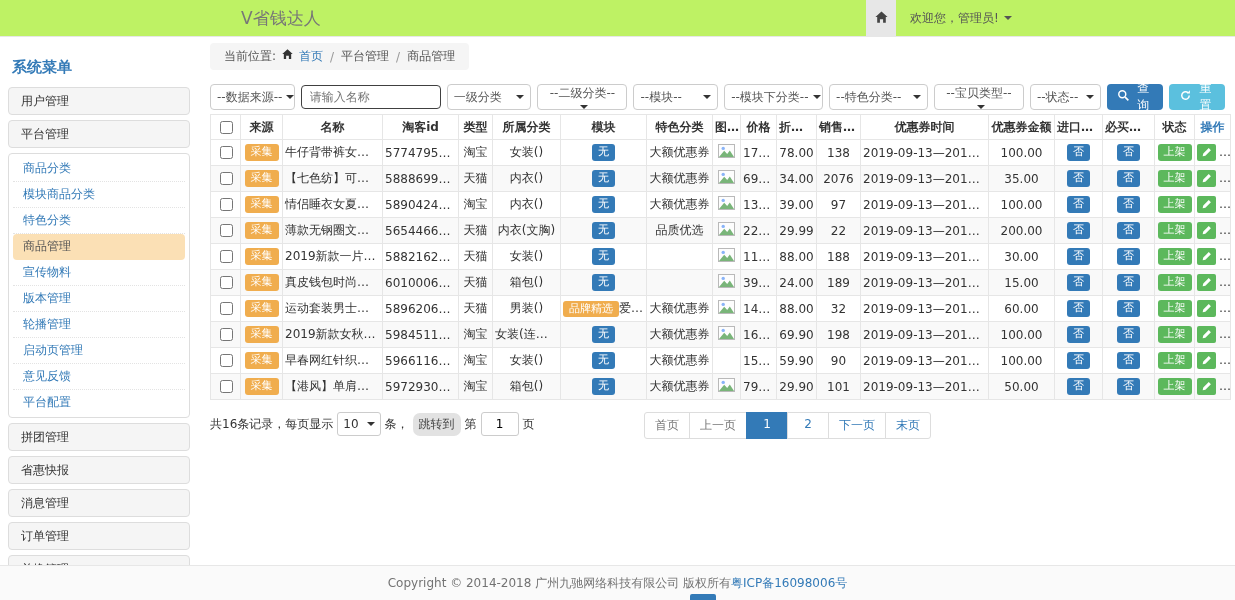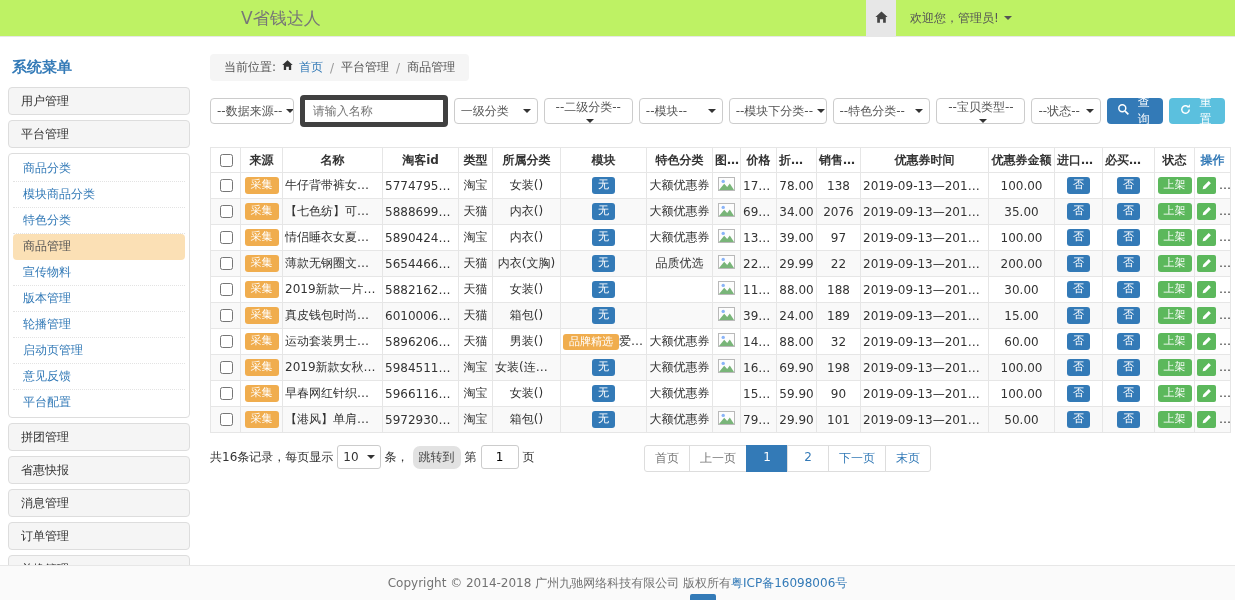--- a/index.html
+++ b/index.html
@@ -18,38 +18,38 @@
   
   .sidebar{position:absolute;left:8px;top:50px;width:182px;height:520px;overflow:hidden;}
   .sidebar-title{color:#337ab7;font-size:15px;font-weight:bold;padding:8px 4px 10px 4px;}
   .side-group{height:26px;line-height:26px;background:#f5f5f5;border:1px solid #ddd;border-radius:4px;padding:0 12px;margin-bottom:5px;color:#333;cursor:pointer;}
   .submenu{border:1px solid #ddd;border-radius:4px;background:#fff;margin-bottom:5px;padding:2px 4px;}
   .submenu-item{height:25px;line-height:25px;padding:0 10px;color:#337ab7;border-bottom:1px dotted #e3e3e3;cursor:pointer;}
   .submenu-item:last-child{border-bottom:none;}
   .submenu-item.active{background:#fbe0b5;border-radius:4px;color:#555;border-bottom-color:transparent;}
   
   .main{position:absolute;left:210px;top:40px;width:1015px;}
-  .breadcrumb{display:inline-flex;align-items:center;gap:5px;background:#f5f5f5;border-radius:4px;padding:5px 14px;margin-top:14px;color:#555;}
+  .breadcrumb{display:inline-flex;align-items:center;gap:5px;background:#f5f5f5;border-radius:4px;padding:5px 14px;margin-top:3px;color:#555;}
   .breadcrumb .link{color:#337ab7;cursor:pointer;}
   .breadcrumb .sep{color:#999;padding:0 2px;}
   
   .filters{display:flex;gap:6px;margin-top:14px;align-items:center;}
   .select-box{display:inline-flex;justify-content:space-between;align-items:center;height:24px;border:1px solid #ccc;border-radius:4px;background:#fff;color:#555;padding:0 6px;cursor:pointer;white-space:nowrap;overflow:hidden;}
   .select-caret{display:inline-block;width:0;height:0;border-left:4px solid transparent;border-right:4px solid transparent;border-top:4px solid #333;margin-left:4px;flex:none;}
-  .text-input{height:22px;border:5px solid #404040;border-radius:4px;padding:0 8px;font-size:12px;color:#333;font-family:inherit;}
+  .text-input{height:22px;border:1px solid #404040;border-radius:4px;padding:0 8px;font-size:12px;color:#333;font-family:inherit;}
   .btn{display:inline-flex;align-items:center;gap:4px;height:26px;padding:0 10px;border:none;border-radius:4px;color:#fff;font-size:12px;cursor:pointer;font-family:inherit;}
   .btn-primary{background:#337ab7;}
   .btn-info{background:#5bc0de;}
   .btn-success{background:#5cb85c;}
   .btn-danger-light{background:#e08989;}
   
   .toolbar{display:flex;justify-content:flex-end;gap:6px;margin-top:22px;}
   .toolbar .btn{height:24px;}
   
-  table{border-collapse:collapse;table-layout:fixed;width:1015px;margin-top:20px;}
+  table{border-collapse:collapse;table-layout:fixed;width:1015px;margin-top:4px;}
   th,td{border:1px solid #e6e6e6;text-align:center;padding:0 2px;height:25px;overflow:hidden;white-space:nowrap;text-overflow:ellipsis;font-weight:normal;}
   th{font-weight:bold;color:#333;background:#fff;height:24px;}
   tr.alt td{background:#f9f9f9;}
   .badge{display:inline-block;padding:2px 6px;border-radius:3px;color:#fff;font-size:11px;line-height:1.1;}
   .badge.orange{background:#f0ad4e;}
   .badge.blue{background:#337ab7;}
   .badge.green{background:#5cb85c;}
   .op-btn{display:inline-flex;align-items:center;justify-content:center;width:19px;height:17px;border-radius:2px;border:none;cursor:pointer;padding:0;vertical-align:middle;}
   .op-btn.edit{background:#5cb85c;margin-right:3px;}
   .op-btn.del{background:#d9534f;}

